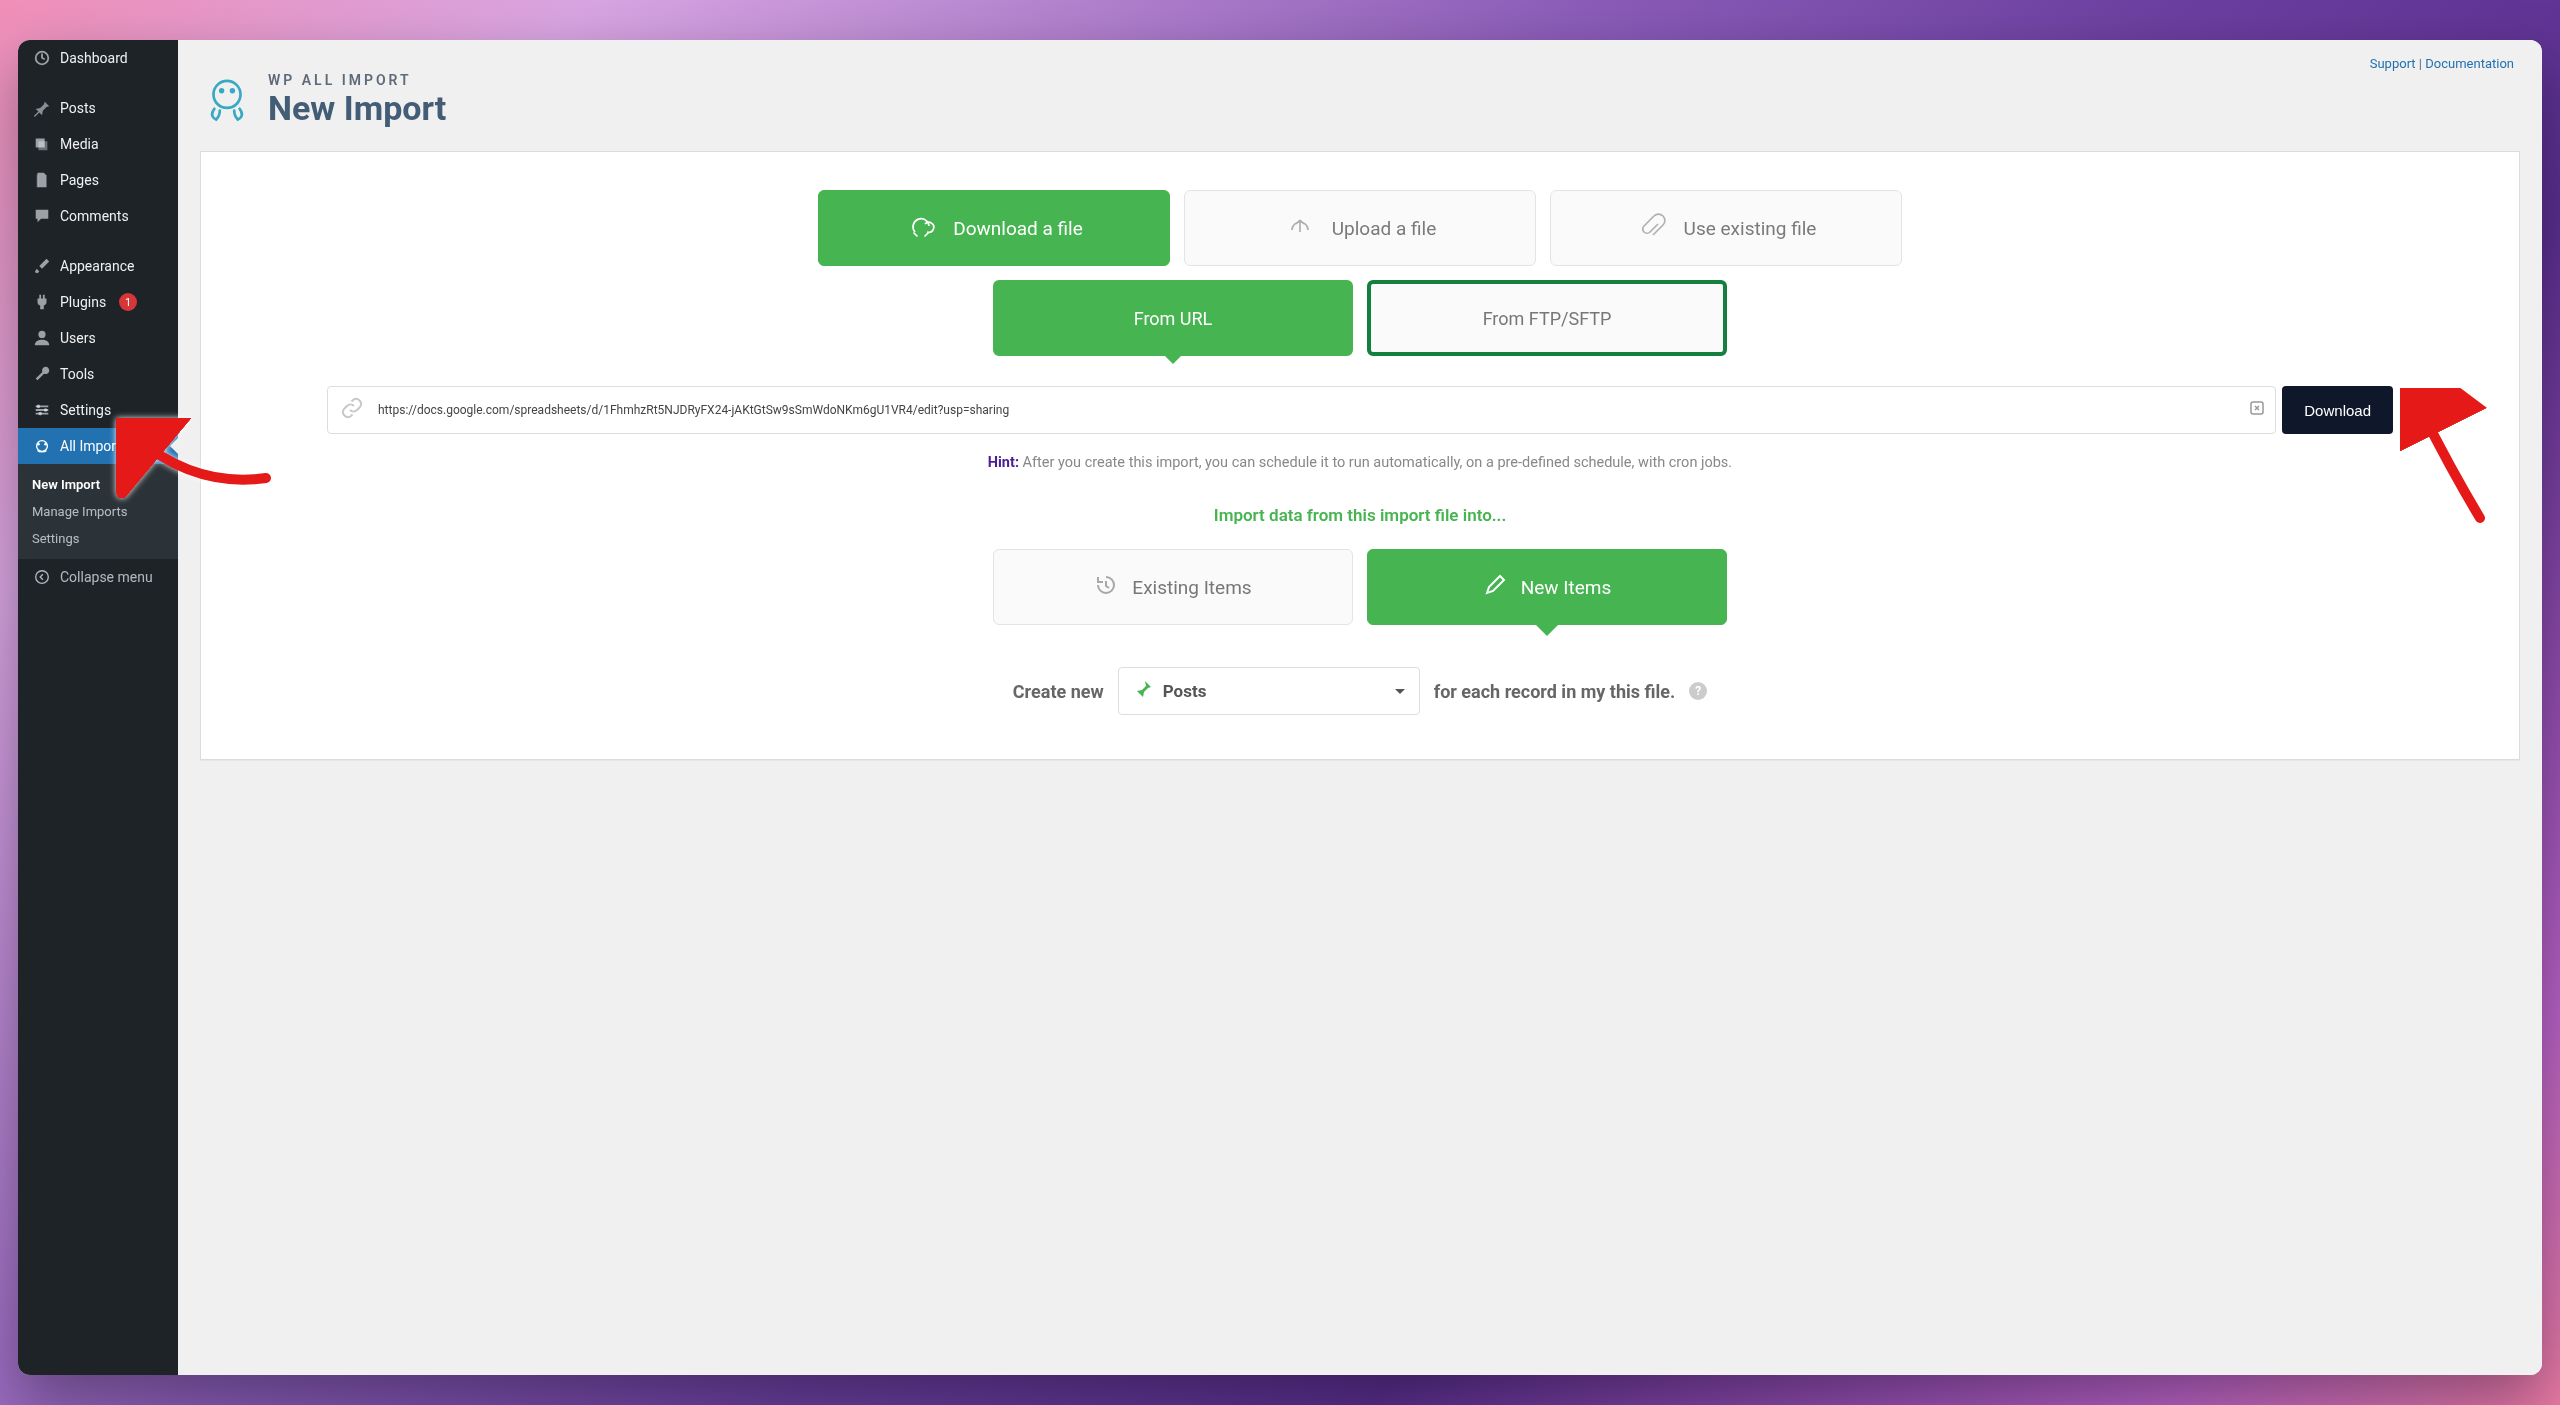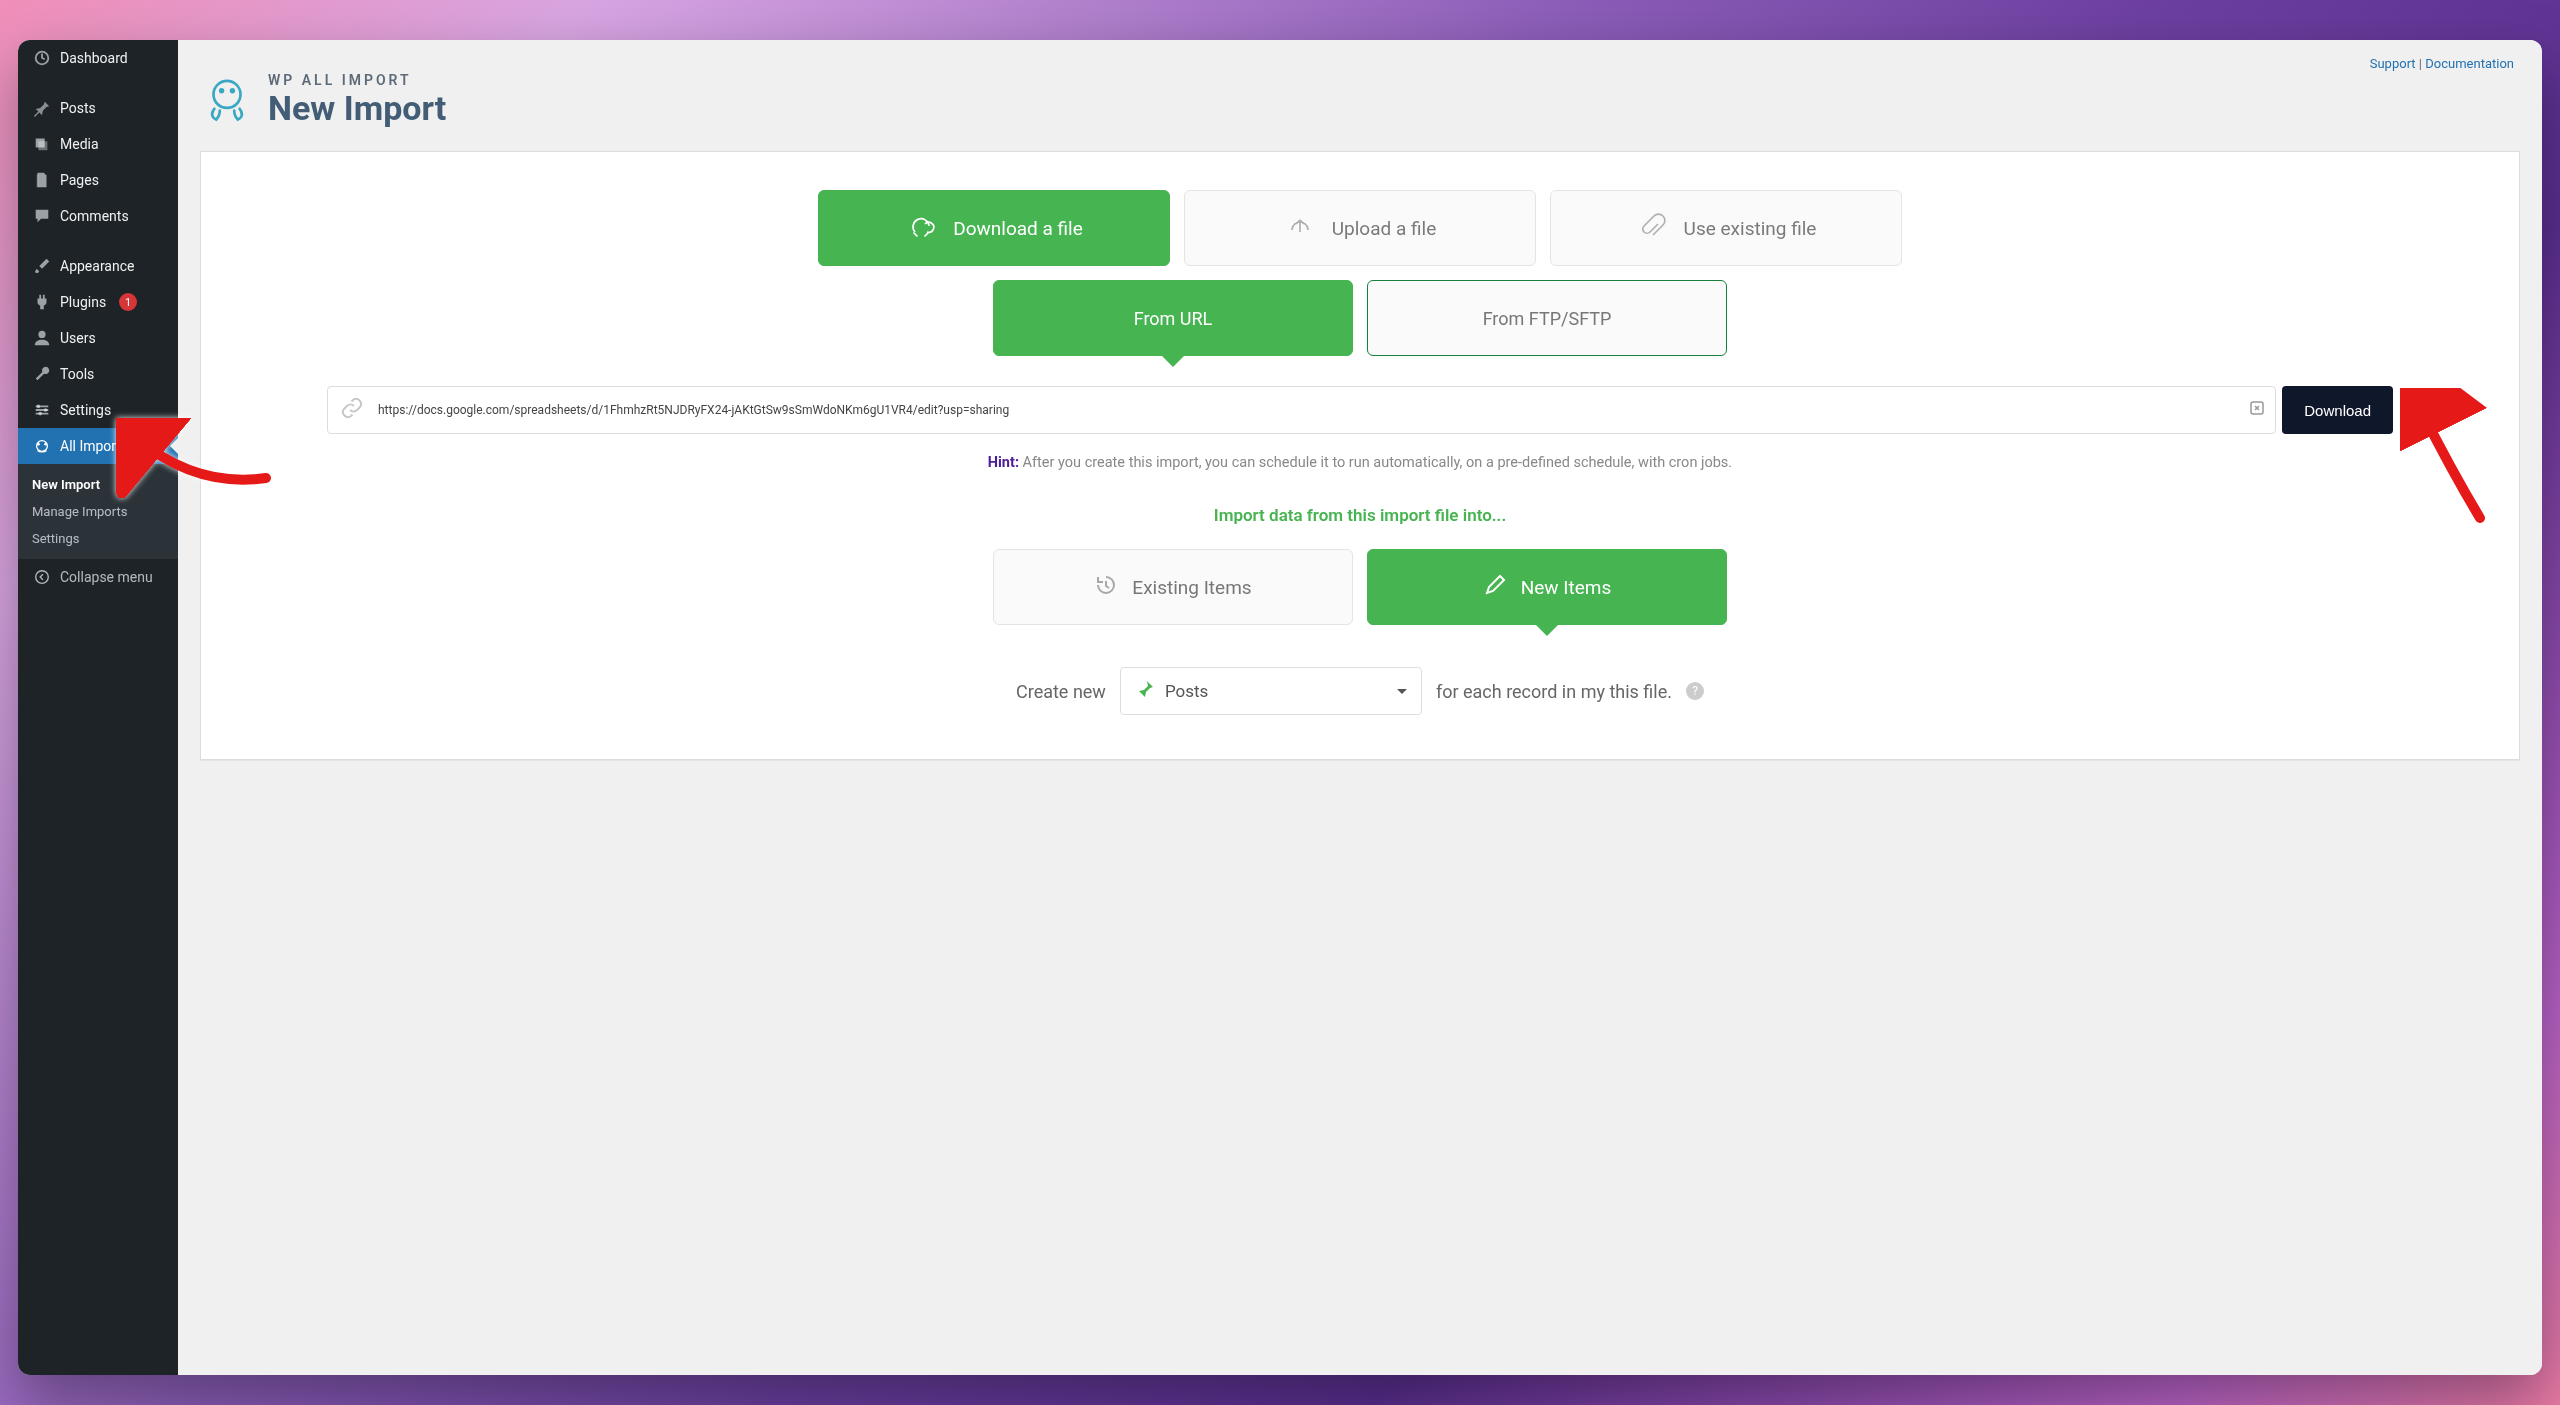--- a/index.html
+++ b/index.html
@@ -121,21 +121,21 @@
   font-size: 19px; color: #7a7a7a;
   cursor: pointer;
 }
 .source-btn .icon svg { width: 32px; height: 32px; stroke: #b0b0b0; fill: none; stroke-width: 1.7; }
 .source-btn.active { background: #46b450; border-color: #46b450; color: #fff; }
 .source-btn.active .icon svg { stroke: #fff; }
 
 .tab-row { display: flex; gap: 14px; justify-content: center; margin-bottom: 30px; }
 .tab-btn {
   width: 360px; height: 76px;
-  border: 1px solid #15803d;
+  border: 4px solid #15803d;
   background: #fafafa;
   border-radius: 6px;
   display: flex; align-items: center; justify-content: center;
   font-size: 18px; color: #777;
   cursor: pointer;
   position: relative;
 }
 .tab-btn.active { background: #46b450; border-color: #46b450; color: #fff; }
 .tab-btn.active::after {
   content: '';
@@ -190,21 +190,21 @@
 .items-btn.active::after {
   content: '';
   position: absolute;
   bottom: -12px; left: 50%; transform: translateX(-50%);
   border: 12px solid transparent; border-bottom: none;
   border-top-color: #46b450;
 }
 
 .create-row {
   display: flex; align-items: center; justify-content: center;
-  gap: 14px; font-size: 18px; color: #666;
+  gap: 14px; font-size: 18px; color: #666; font-weight: bold;
 }
 .select-wrap {
   border: 1px solid #ddd; border-radius: 4px;
   height: 48px; width: 302px;
   display: flex; align-items: center;
   padding: 0 14px; background: #fff;
   cursor: pointer; position: relative;
 }
 .select-wrap .pin-icon svg { width: 20px; height: 20px; fill: #46b450; }
 .select-wrap .sel-text { margin-left: 10px; font-size: 17px; color: #555; }

